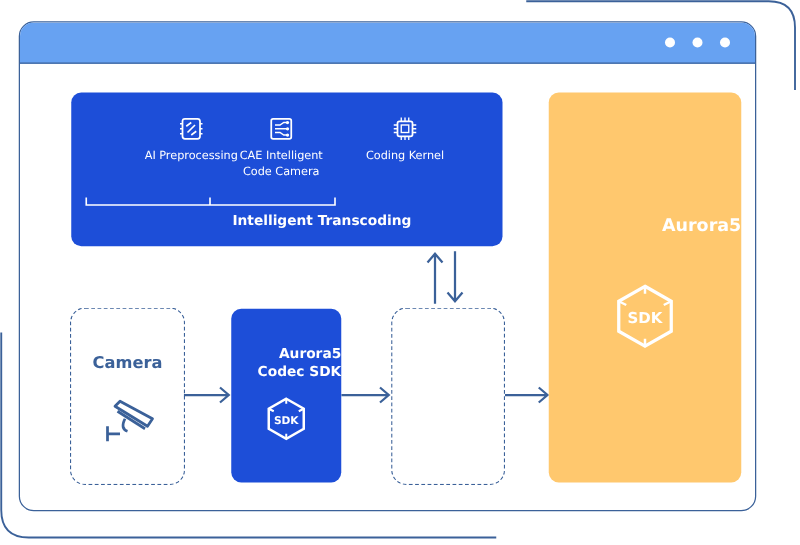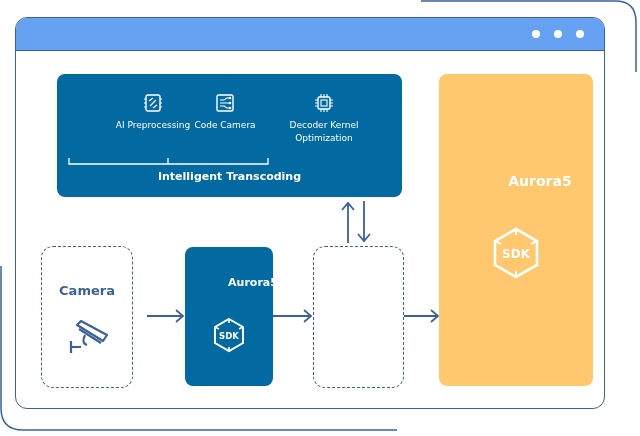--- a/index.html
+++ b/index.html
@@ -5,26 +5,26 @@
   html, body { margin: 0; padding: 0; background: #ffffff; }
   body { width: 640px; height: 436px; position: relative; overflow: hidden;
          font-family: "DejaVu Sans", sans-serif; }
   .abs { position: absolute; }
   #deco { position: absolute; left: 0; top: 0; width: 640px; height: 436px; }
   .window { left: 15px; top: 17px; width: 590px; height: 392px;
             border: 1.5px solid #3b6199; border-radius: 12px; background: #fff; box-sizing: border-box; overflow: hidden; }
   .titlebar { left: 0; top: 0; width: 100%; height: 33px; background: #67a2f2;
               border-bottom: 1.5px solid #3b6199; box-sizing: border-box; }
   .dot { width: 8px; height: 8px; border-radius: 50%; background: #ffffff; top: 12px; }
-  .panel-blue { background: #0369a1; border-radius: 8px; }
+  .panel-blue { background: #1d4ed8; border-radius: 8px; }
   .panel-orange { background: #ffc86e; border-radius: 8px; }
   .dashed { border: 1.8px dashed #3b6199; border-radius: 12px; box-sizing: border-box; }
   .feat { width: 110px; text-align: center; color: #ffffff; font-size: 9px; line-height: 13px; }
   .feat-icon { width: 22px; height: 22px; margin: 0 auto 5px auto; display: block; }
-  .white-title { color: #ffffff; font-weight: bold; text-align: center; padding-left: 24px; }
+  .white-title { color: #ffffff; font-weight: bold; text-align: right; }
   .dark-title { color: #3b6199; font-weight: bold; text-align: center; }
 </style>
 </head>
 <body>
 
 <svg id="deco" viewBox="0 0 640 436">
   <path d="M421 1 H615 Q636 1 636 22 V72" fill="none" stroke="#3b6199" stroke-width="1.5"></path>
   <path d="M1 266 V408 Q1 430 23 430 H397" fill="none" stroke="#3b6199" stroke-width="1.5"></path>
 </svg>
 
@@ -49,58 +49,59 @@
   </div>
 
   <div class="abs feat" style="left:113px; top:18px;">
     <svg class="feat-icon" viewBox="0 0 22 22">
       <rect x="3" y="3" width="16" height="16" rx="1.5" fill="none" stroke="#fff" stroke-width="1.4"></rect>
       <path d="M6 8h4l3 -2h3M6 11h10M6 14h4l3 2h3" stroke="#fff" stroke-width="1.2" fill="none"></path>
       <circle cx="16" cy="6" r="1.3" fill="#fff"></circle>
         <circle cx="16" cy="16" r="1.3" fill="#fff"></circle>
         <circle cx="16" cy="11" r="1.3" fill="#fff"></circle>
     </svg>
+    <div>CAE Intelligent</div>
     <div>Code Camera</div>
   </div>
 
   <div class="abs feat" style="left:212px; top:18px;">
     <svg class="feat-icon" viewBox="0 0 22 22">
       <rect x="5" y="5" width="12" height="12" rx="1.5" fill="none" stroke="#fff" stroke-width="1.4"></rect>
       <rect x="8" y="8" width="6" height="6" fill="none" stroke="#fff" stroke-width="1.1"></rect>
       <path d="M8 2v3M11 2v3M14 2v3M8 17v3M11 17v3M14 17v3M2 8h3M2 11h3M2 14h3M17 8h3M17 11h3M17 14h3" stroke="#fff" stroke-width="1.1"></path>
     </svg>
-    <div>Decoder Kernel</div>
-    <div>Optimization</div>
+    <div>Coding Kernel</div>
   </div>
 
   <svg class="abs" style="left:0; top:0;" width="345" height="123" viewBox="0 0 345 123">
     <path d="M12 84 V90 H211 V84 M111 84 V90 M211 84 V90" fill="none" stroke="#ffffff" stroke-width="1.3"></path>
   </svg>
-  <div class="abs" style="left:0; top:96px; width:345px; text-align:center; color:#fff; font-size:11px; font-weight:bold;">Intelligent Transcoding</div>
+  <div class="abs" style="left:0; top:96px; width:345px; text-align:center; color:#fff; font-size:11px; font-weight:bold;padding-left:28px;">Intelligent Transcoding</div>
 </div>
 
-<div class="abs dashed" style="left:41px; top:246px; width:92px; height:142px;">
+<div class="abs dashed" style="left:56px; top:246px; width:92px; height:142px;">
   <div class="abs dark-title" style="left:0; top:36px; width:100%; font-size:13px;">Camera</div>
   <svg class="abs" style="left:25px; top:72px;" width="42" height="40" viewBox="0 0 42 40">
     <g fill="none" stroke="#3b6199" stroke-width="2.2" stroke-linejoin="round">
       <path d="M10 6 L14 2 L40 16 L36 22 Z"></path>
       <path d="M12 10 L34 24"></path>
       <path d="M18 16 Q14 24 20 26"></path>
       <path d="M4 22 V34 M4 28 H14"></path>
     </g>
   </svg>
 </div>
 
 <svg class="abs" style="left:147px; top:308px;" width="40" height="16" viewBox="0 0 40 16">
   <path d="M0 8 H36 M29 2 L36 8 L29 14" fill="none" stroke="#3b6199" stroke-width="1.8"></path>
 </svg>
 
 <div class="abs panel-blue" style="left:185px; top:247px; width:88px; height:139px;">
   <div class="abs white-title" style="left:0; top:28px; width:100%; font-size:11px; line-height:15px;">
     <div>Aurora5</div>
+    <div>Codec SDK</div>
   </div>
   <svg class="abs" style="left:27px; top:70px;" width="34" height="36" viewBox="0 0 34 36">
     <path d="M17 2 L31 10 V26 L17 34 L3 26 V10 Z" fill="none" stroke="#fff" stroke-width="2"></path>
     <path d="M17 2 V6 M3 10 L7 12 M31 10 L27 12 M17 34 V30" stroke="#fff" stroke-width="1.6"></path>
     <text x="17" y="22" text-anchor="middle" fill="#fff" font-size="8.5" font-weight="bold" font-family="DejaVu Sans, sans-serif">SDK</text>
   </svg>
 </div>
 
 <svg class="abs" style="left:273px; top:308px;" width="42" height="16" viewBox="0 0 42 16">
   <path d="M0 8 H38 M31 2 L38 8 L31 14" fill="none" stroke="#3b6199" stroke-width="1.8"></path>

